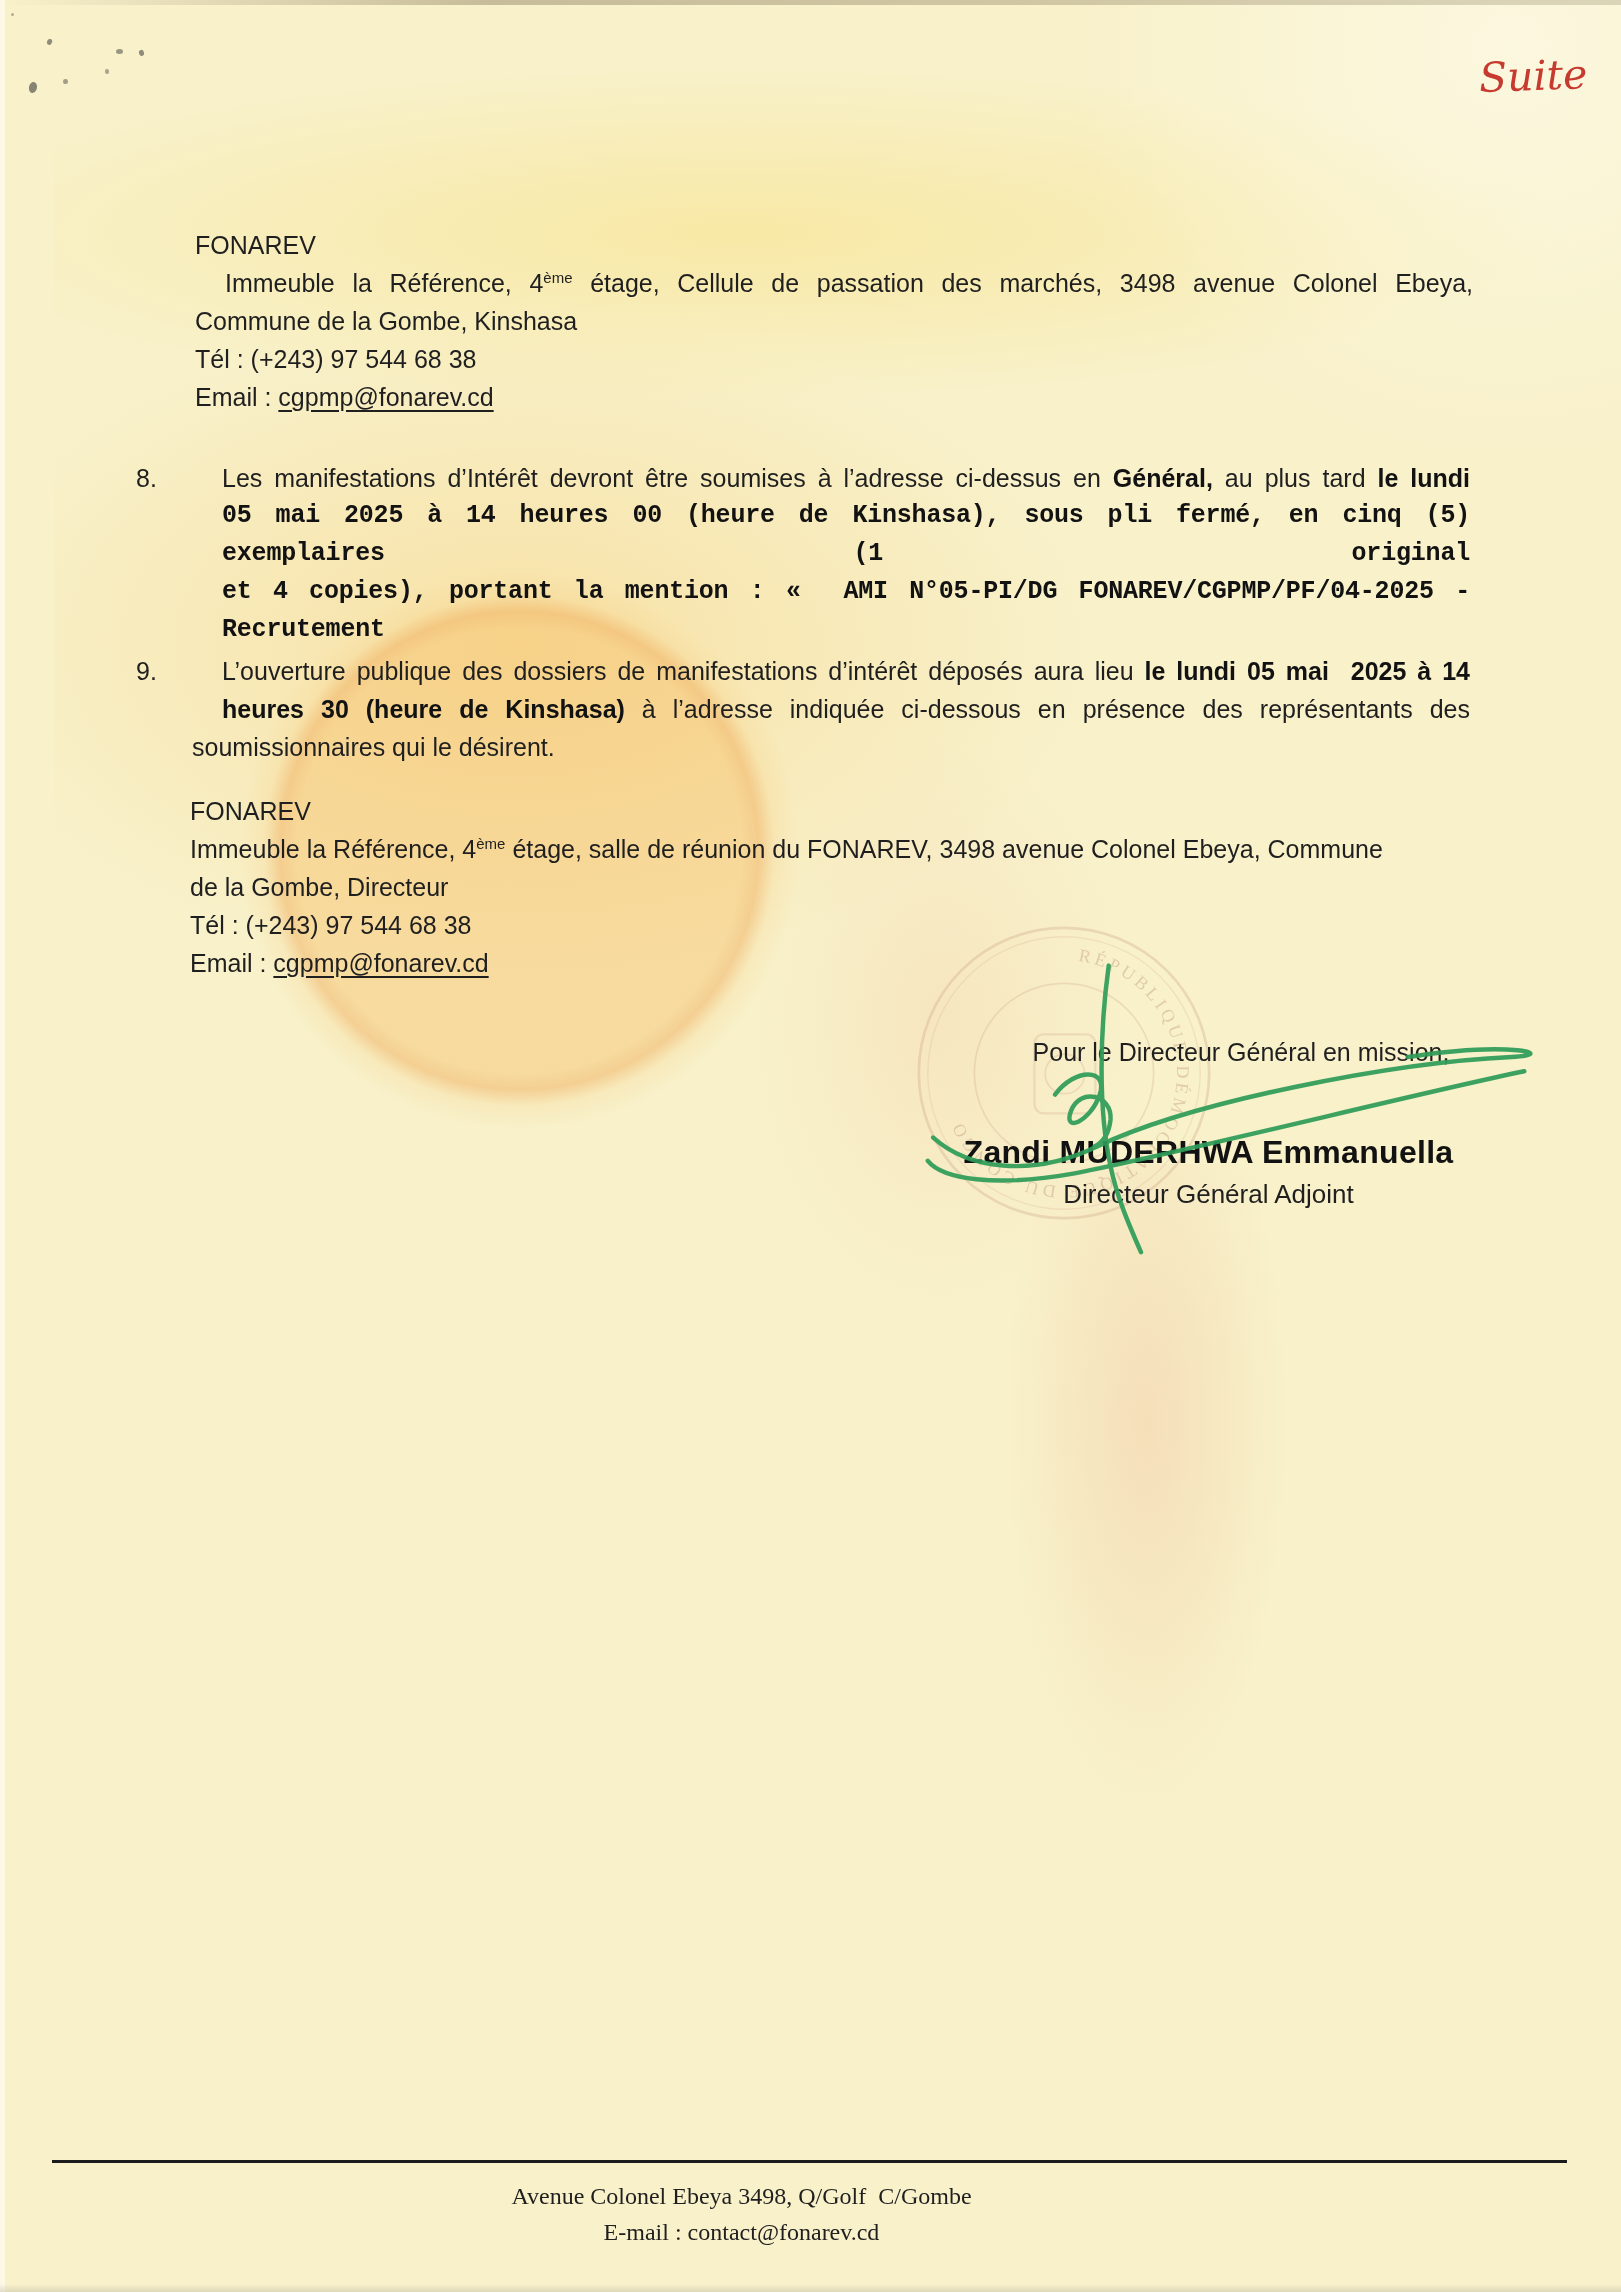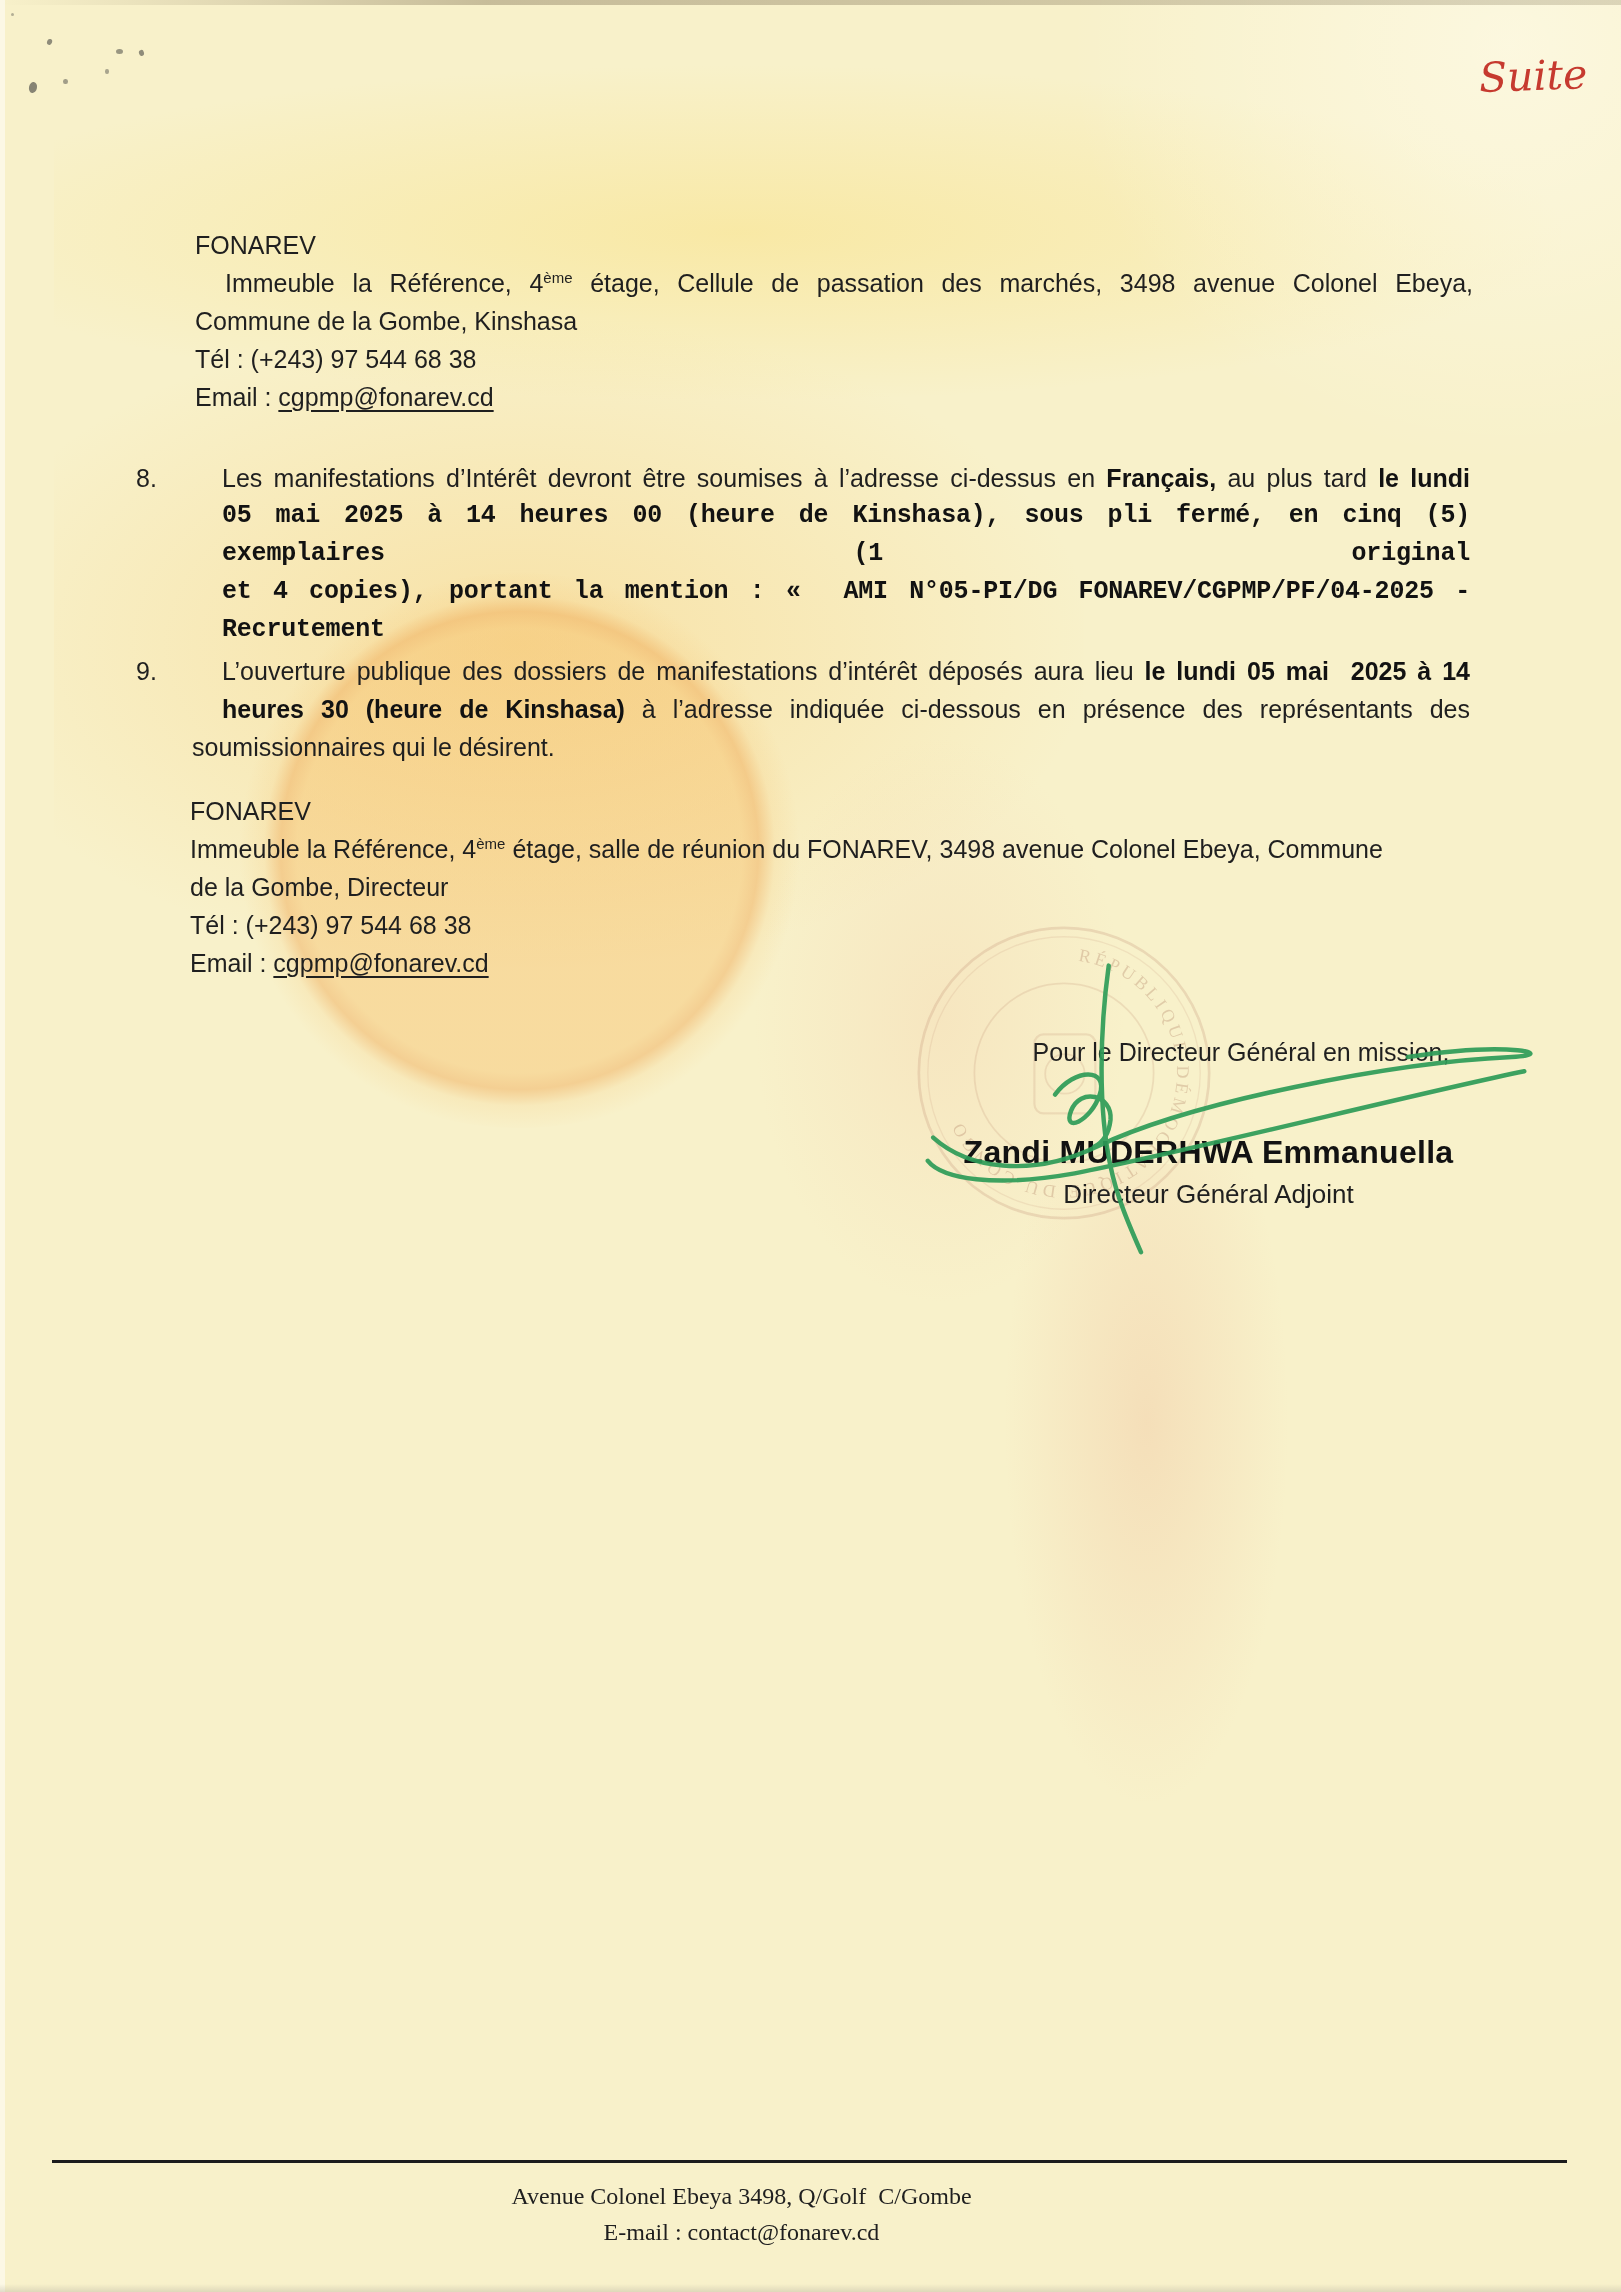--- a/index.html
+++ b/index.html
@@ -106,21 +106,21 @@
     <div class="tline">FONAREV</div>
     <div class="tline jline"><span>Immeuble la Référence, 4</span><sup>ème</sup><span> étage, Cellule de passation des marchés, 3498 avenue Colonel Ebeya,</span></div>
     <div class="tline">Commune de la Gombe, Kinshasa</div>
     <div class="tline">Tél : (+243) 97 544 68 38</div>
     <div class="tline"><span>Email : </span><span class="email-link">cgpmp@fonarev.cd</span></div>
   </div>
 
   <div class="abs item" style="left:136px;top:459px;width:1334px;">
     <div class="item-num">8.</div>
     <div class="item-body">
-      <div class="tline jline"><span>Les manifestations d’Intérêt devront être soumises à l’adresse ci-dessus en </span><b>Français,</b><span> au plus tard </span><b>le lundi</b></div>
+      <div class="tline jline"><span>Les manifestations d’Intérêt devront être soumises à l’adresse ci-dessus en </span><b>Général,</b><span> au plus tard </span><b>le lundi</b></div>
       <div class="tline jline tight"><b>05 mai 2025 à 14 heures 00 (heure de Kinshasa), sous pli fermé, en cinq (5) exemplaires (1 original</b></div>
       <div class="tline jline tight"><b>et 4 copies), portant la mention : «  AMI N°05-PI/DG FONAREV/CGPMP/PF/04-2025 - Recrutement</b></div>
     </div>
   </div>
 
   <div class="abs item" style="left:136px;top:652px;width:1334px;">
     <div class="item-num">9.</div>
     <div class="item-body">
       <div class="tline jline"><span>L’ouverture publique des dossiers de manifestations d’intérêt déposés aura lieu </span><b>le lundi 05 mai  2025 à 14</b></div>
       <div class="tline jline"><b>heures 30 (heure de Kinshasa)</b><span> à l’adresse indiquée ci-dessous en présence des représentants des</span></div>

